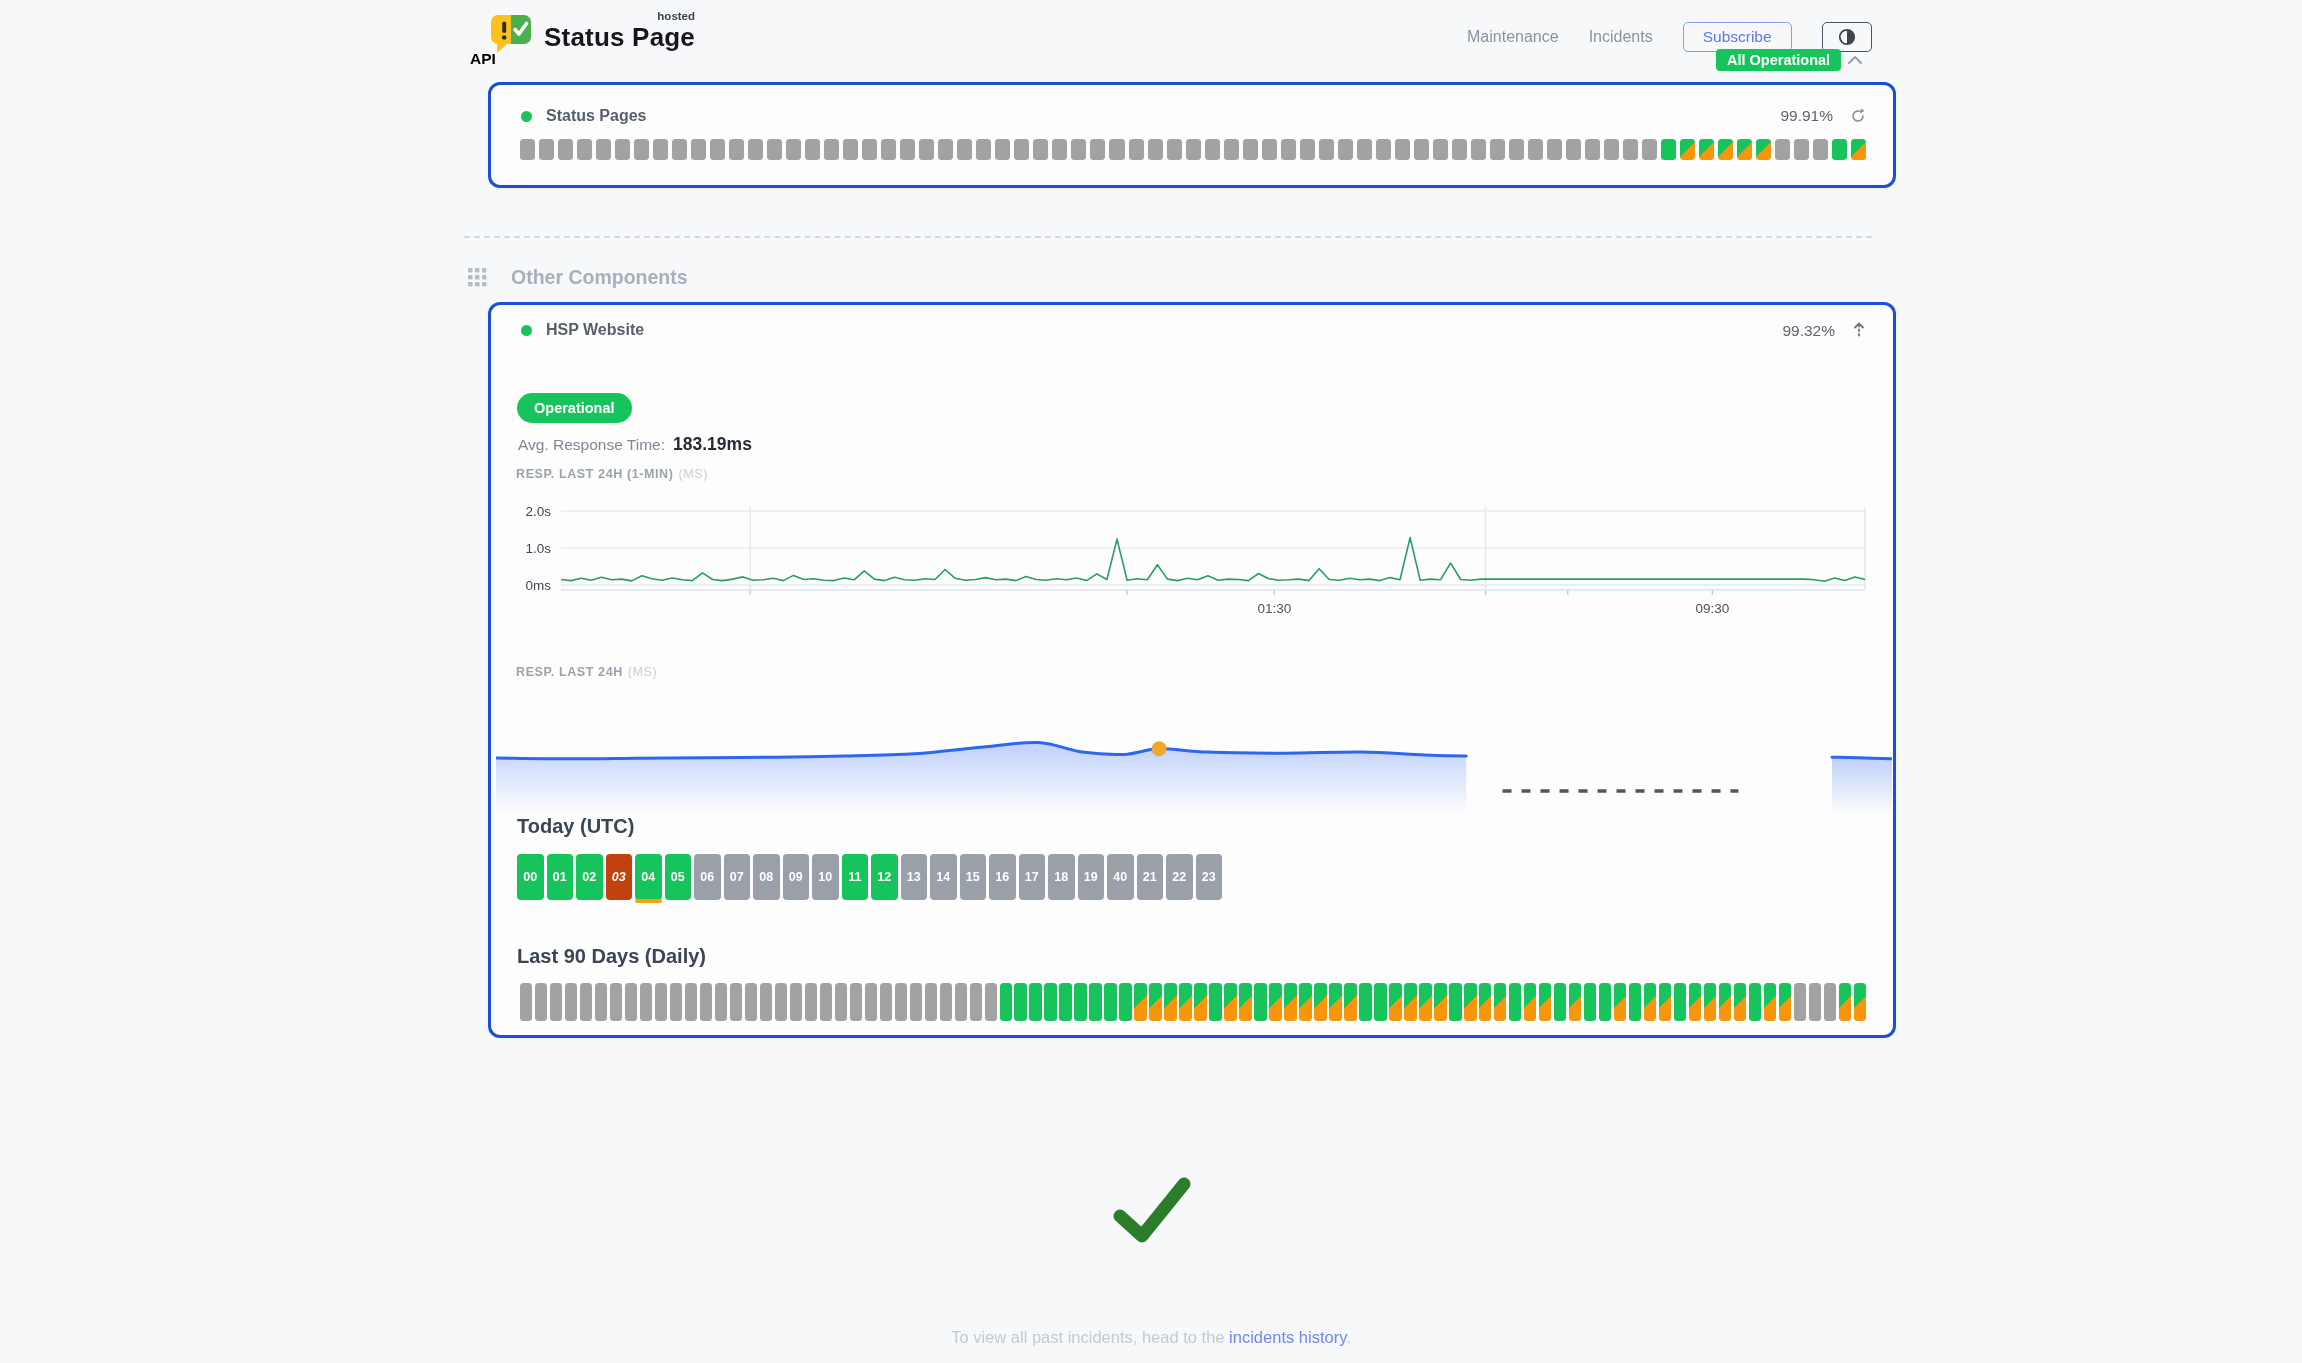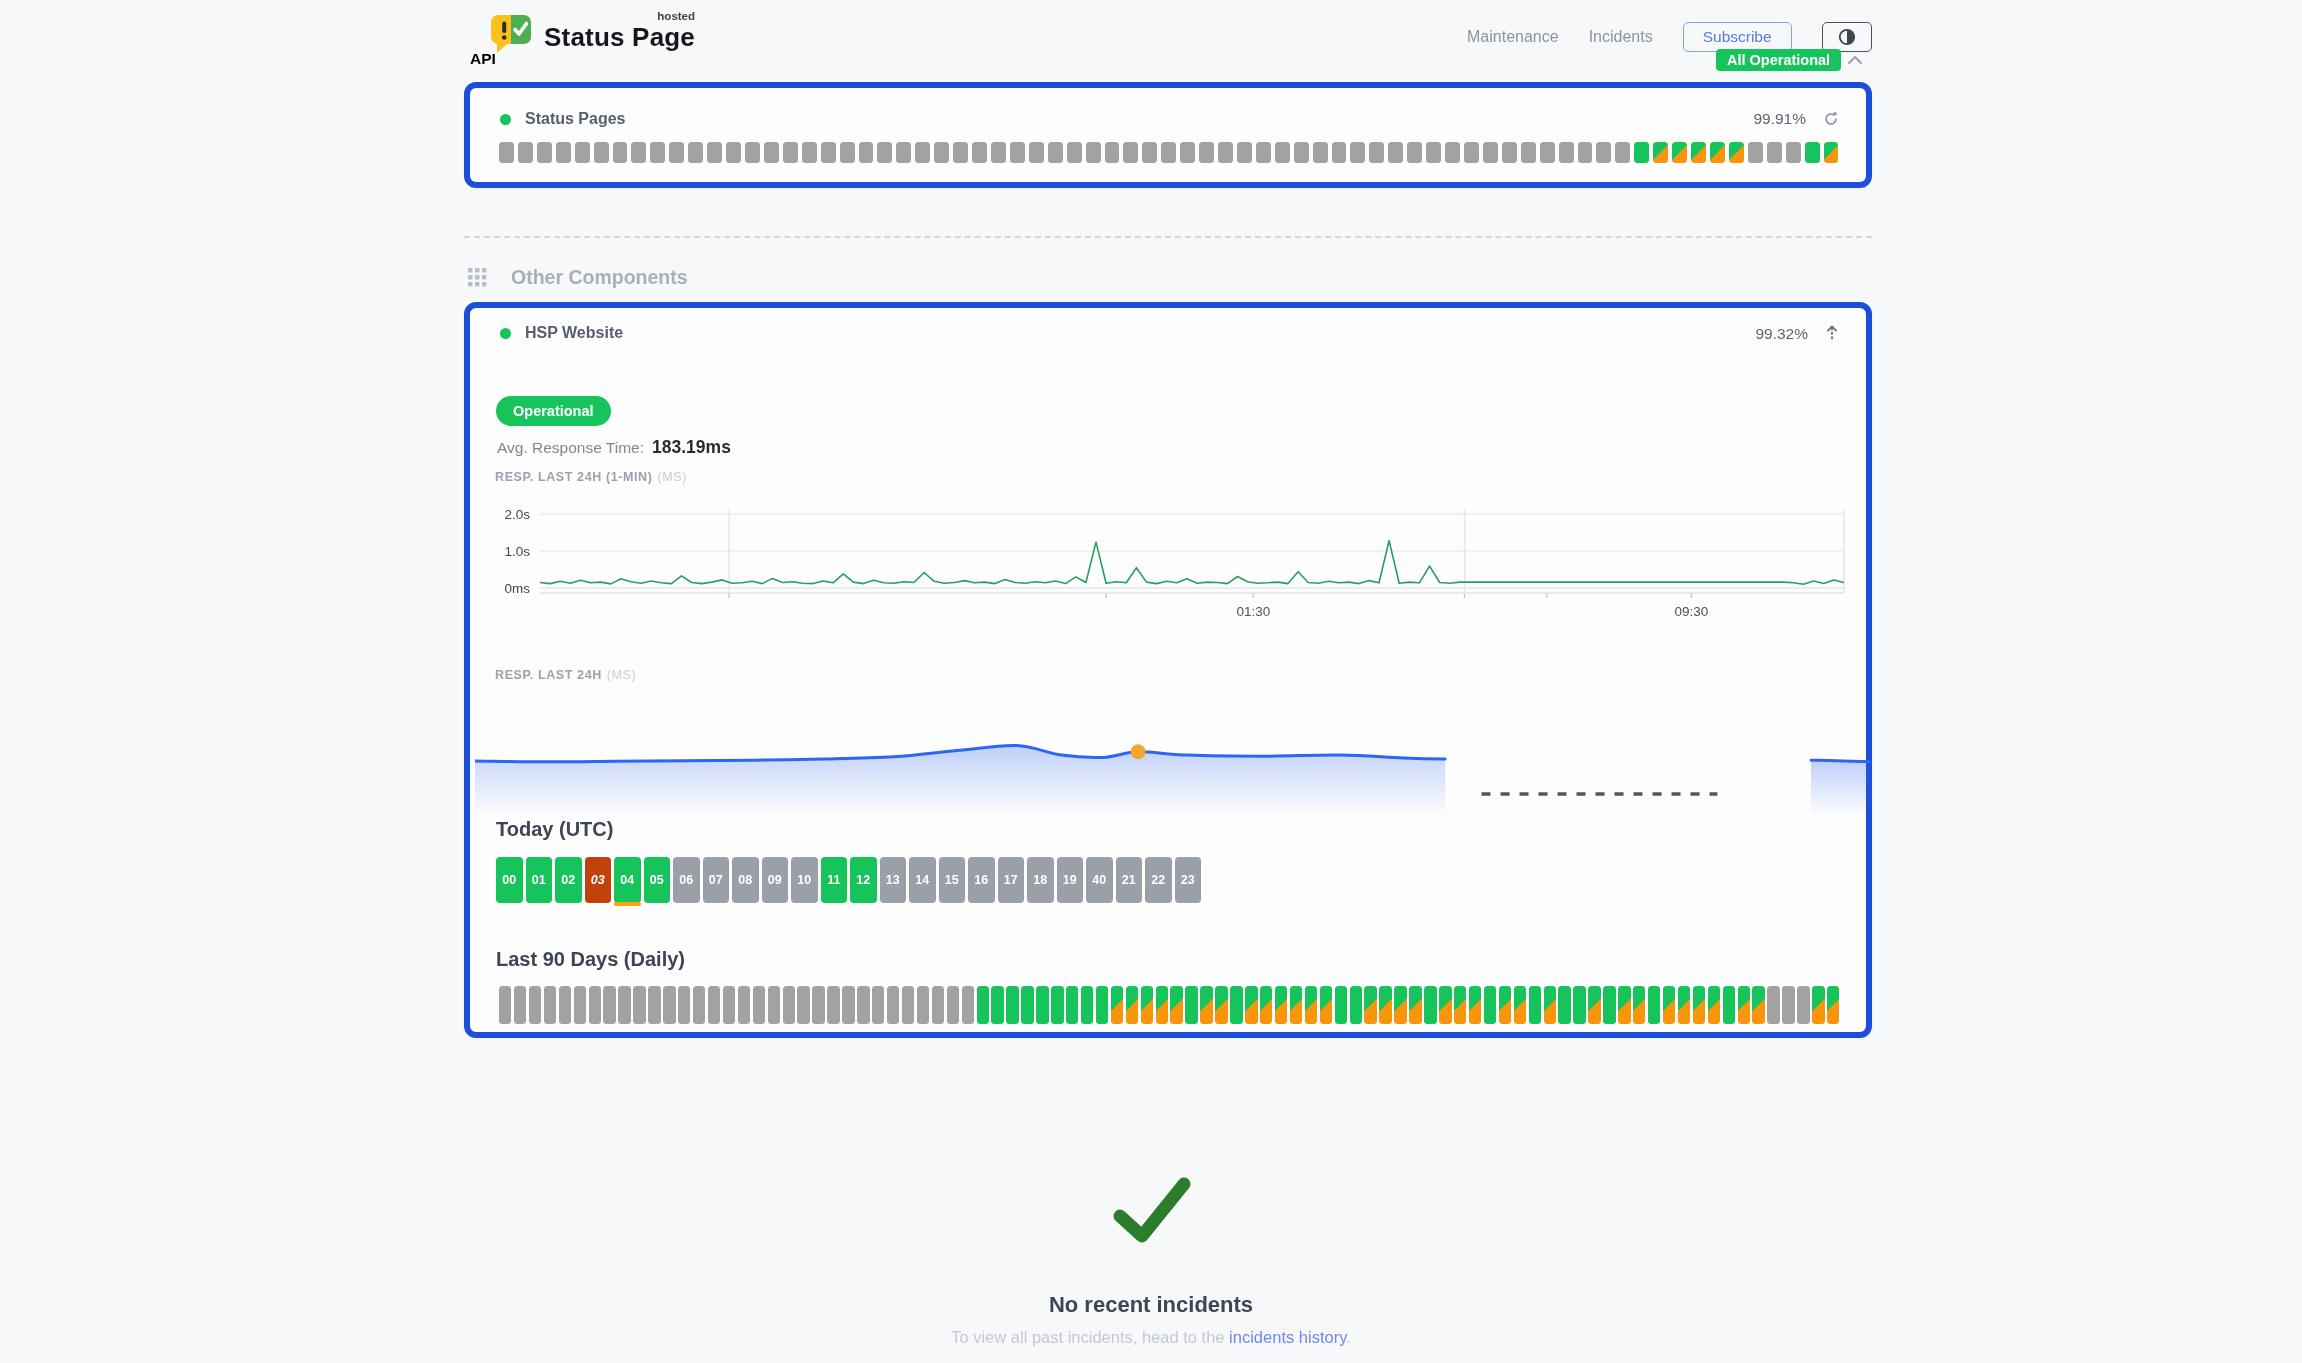--- a/index.html
+++ b/index.html
@@ -18,21 +18,21 @@
                  font-family:inherit;}
   .btn-theme{height:30px;width:50px;border:1px solid #4a5160;border-radius:5px;background:transparent;
              display:flex;align-items:center;justify-content:center;cursor:pointer;}
   .status-pill{position:absolute;left:1716px;top:49px;background:#17c45c;color:#fff;
                font-size:14.5px;font-weight:600;padding:3px 11px;border-radius:4px;cursor:pointer;}
   .chev{position:absolute;left:1845px;top:52px;cursor:pointer;}
 
   .api-label{position:absolute;left:470px;top:50px;font-size:15.5px;font-weight:600;color:#000000;}
 
   
-  .card{position:absolute;left:464px;width:1408px;background:#fdfdfe;border:6px solid #1d4ed8;
+  .card{position:absolute;left:488px;width:1408px;background:#fdfdfe;border:3px solid #1d4ed8;
         border-radius:12px;box-shadow:0 1px 2px rgba(25,35,60,.05);box-sizing:border-box;}
   .card1{top:82px;height:106px;}
   .card2{top:302px;height:736px;}
   .comp-row{position:absolute;left:30px;top:22px;display:flex;align-items:center;gap:14px;}
   .dot{width:11px;height:11px;border-radius:50%;background:#17c45c;}
   .comp-name{font-size:16px;font-weight:600;color:#555f6d;}
   .pct-row{position:absolute;right:26px;top:22px;display:flex;align-items:center;gap:16px;
            font-size:15.5px;color:#5d6572;}
   .barstrip{position:absolute;left:29px;right:27px;display:flex;gap:4px;}
   .barstrip .bar{flex:1;border-radius:3.5px;}
@@ -443,17 +443,16 @@
         <div class="bar" style="background: linear-gradient(135deg, rgb(23, 196, 92) 49.5%, rgb(247, 149, 13) 50.5%);"></div>
         <div class="bar" style="background: linear-gradient(135deg, rgb(23, 196, 92) 49.5%, rgb(247, 149, 13) 50.5%);"></div>
       </div>
   </section>
 
   <div class="check-wrap">
     <svg width="94" height="86" viewBox="0 0 94 86">
       <polyline points="16,48 38,68 80,16" fill="none" stroke="#2b7c2b" stroke-width="13" stroke-linecap="round" stroke-linejoin="round"></polyline>
     </svg>
   </div>
-  <div class="noinc-title">No recent incidents</div>
   <div class="noinc-sub">
     <span>To view all past incidents, head to the </span><a>incidents history</a><span>.</span>
   </div>
 </div>
 
 </body></html>

